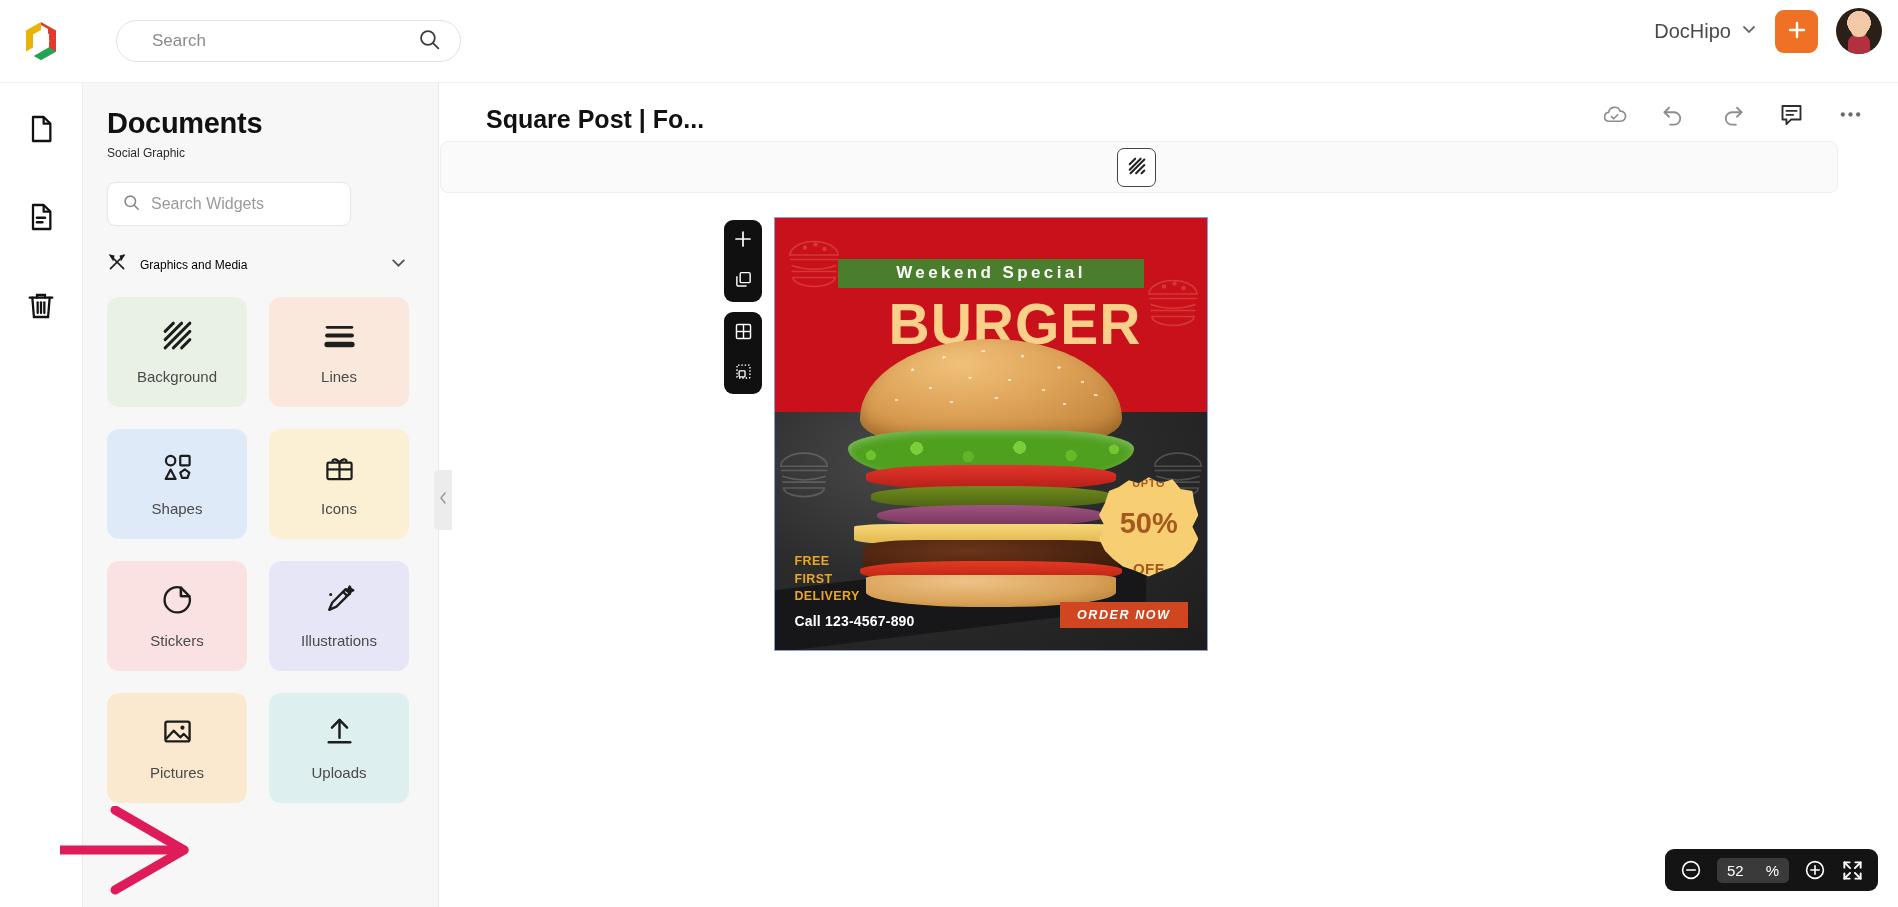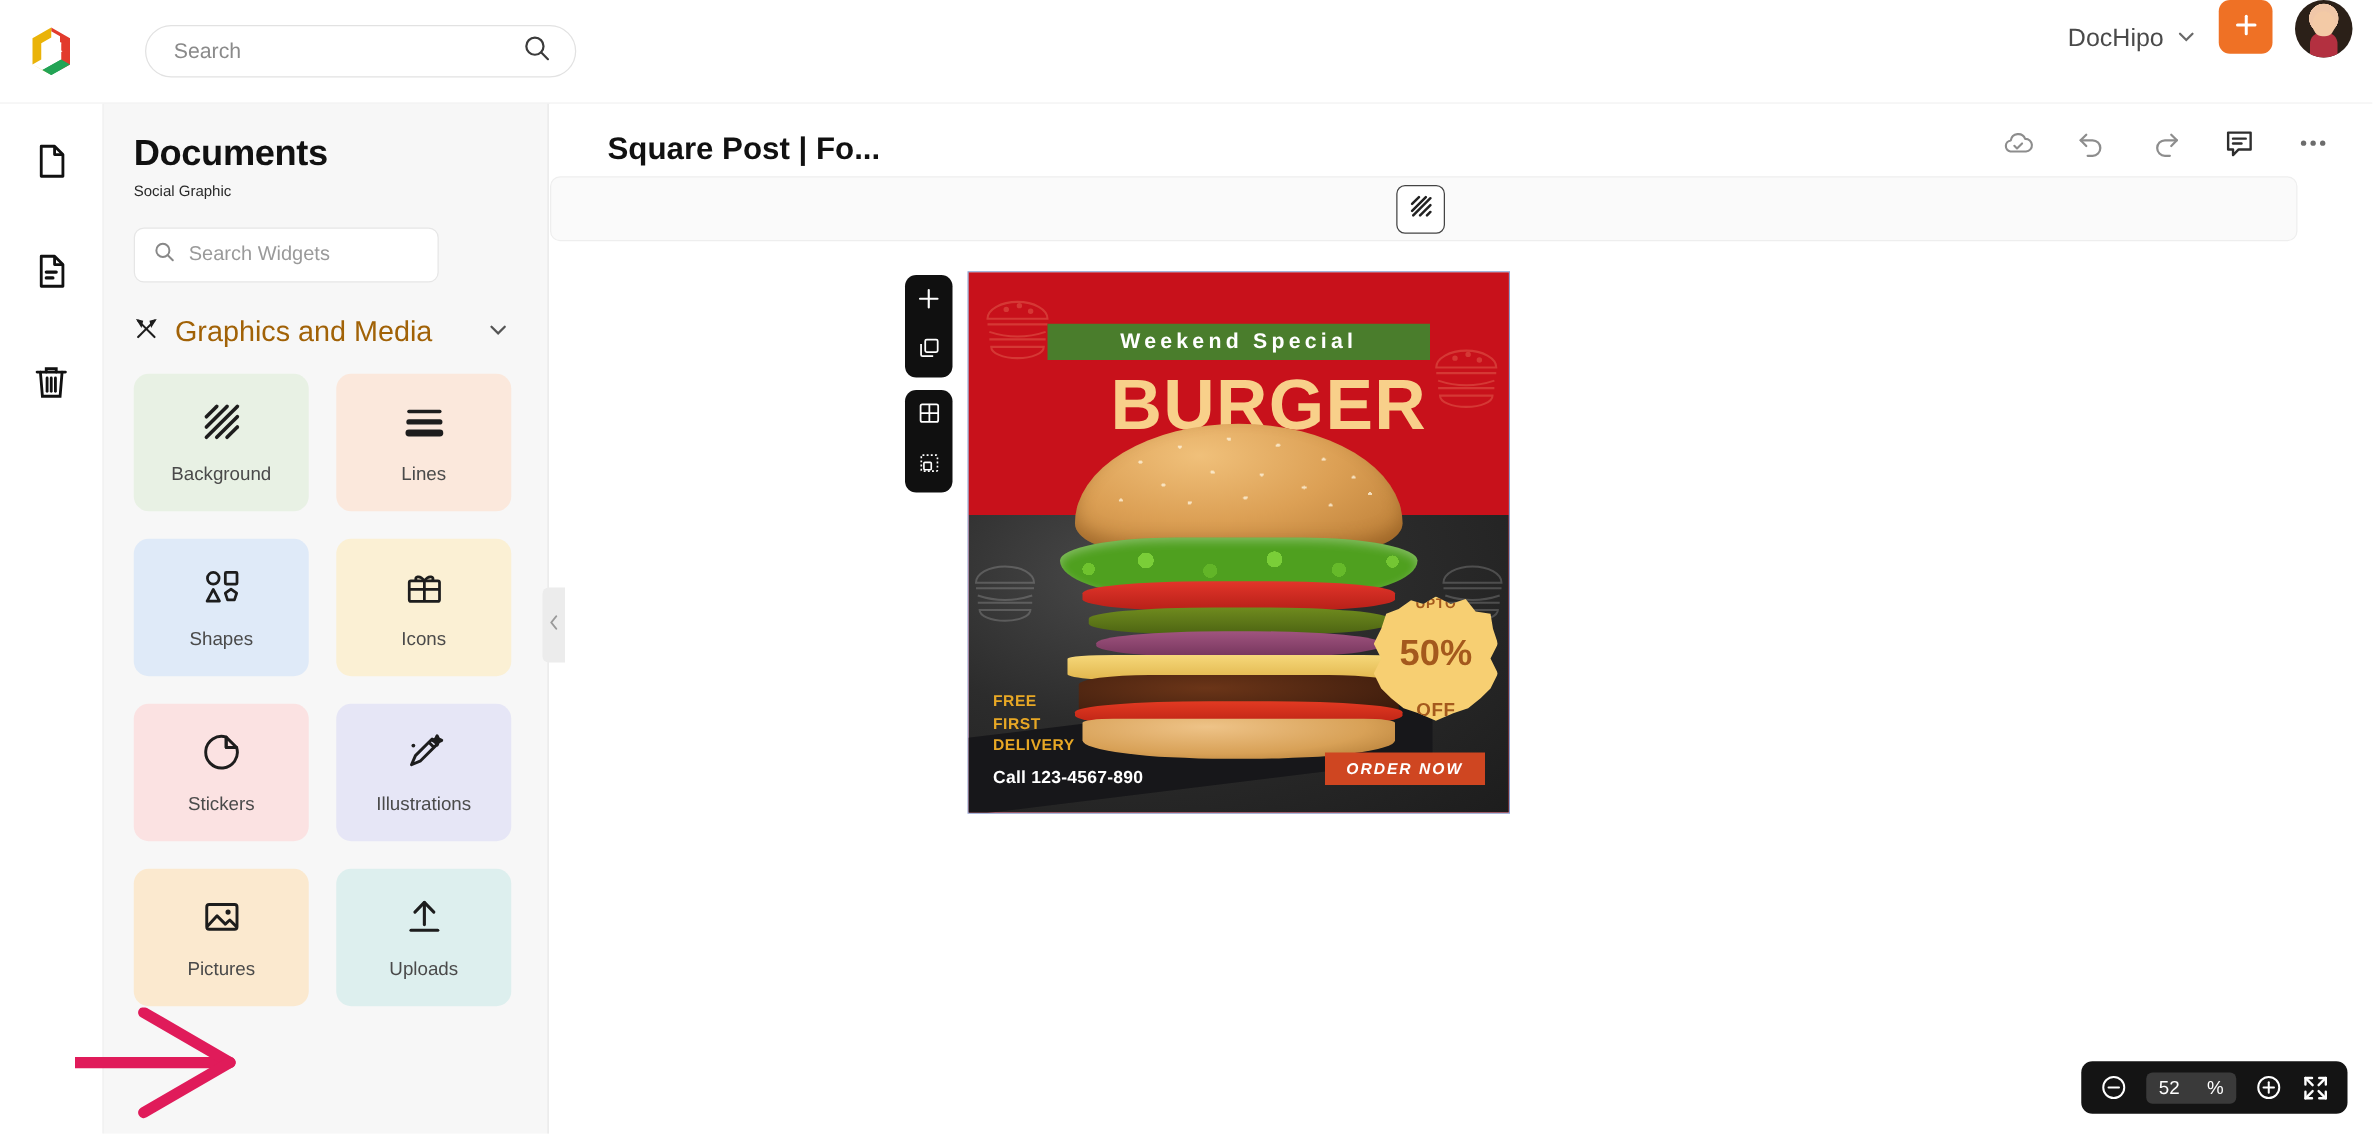--- a/index.html
+++ b/index.html
@@ -19,26 +19,26 @@
   }
   .logo { margin-left: 18px; width: 46px; height: 46px; position: relative; }
   .searchbox {
     margin-left: 52px; width: 345px; height: 42px;
     border: 1px solid #e2e2e2; border-radius: 21px;
     display: flex; align-items: center; padding: 0 18px 0 22px;
     background: #fff;
   }
   .searchbox input {
     flex: 1; border: none; outline: none; font-size: 17px;
-    color: #737373; font-family: "Liberation Sans", sans-serif; background: transparent;
+    color: #737373; font-family: "Liberation Sans", sans-serif; background: transparent; margin-left: 13px;
   }
   .searchbox input::placeholder { color: #8a8a8a; }
   .topbar-right {
     position: absolute; right: 16px; top: 0; height: 62px;
-    display: flex; gap: 18px;
+    display: flex; align-items: center; gap: 18px;
   }
   .account { display: flex; align-items: center; gap: 10px; cursor: pointer; }
   .account-name { font-size: 20px; color: #4a4a4a; }
   .plus-btn {
     width: 43px; height: 43px; border-radius: 9px; background: #ef7125;
     display: flex; align-items: center; justify-content: center; border: none; cursor: pointer;
   }
   .avatar {
     width: 46px; height: 46px; border-radius: 50%;
     background: radial-gradient(circle at 50% 32%, #f0c7a8 0 30%, #2b2018 31% 100%);
@@ -80,21 +80,21 @@
     border: 1px solid #e6e6e6; border-radius: 8px; display: flex; align-items: center; padding: 15px 14px; gap: 10px;
   }
   .widget-search input {
     flex: 1; border: none; outline: none; font-size: 16px; color: #555; background: transparent;
     font-family: "Liberation Sans", sans-serif;
   }
   .widget-search input::placeholder { color: #9a9a9a; }
   .section-head {
     margin: 26px 0 0 24px; width: 300px; display: flex; align-items: center; gap: 12px; cursor: pointer;
   }
-  .section-head .label { font-size: 23px; color: #a16207; flex: 1; }
+  .section-head .label { font-size: 12px; color: #000000; flex: 1; }
   .widget-grid {
     margin: 20px 0 0 24px; width: 302px;
     display: grid; grid-template-columns: 140px 140px; gap: 22px;
   }
   .tile {
     height: 110px; border-radius: 12px; cursor: pointer;
     display: flex; flex-direction: column; align-items: center; justify-content: center; gap: 12px;
   }
   .tile .tlabel { font-size: 15px; color: #4a4a4a; }
 

